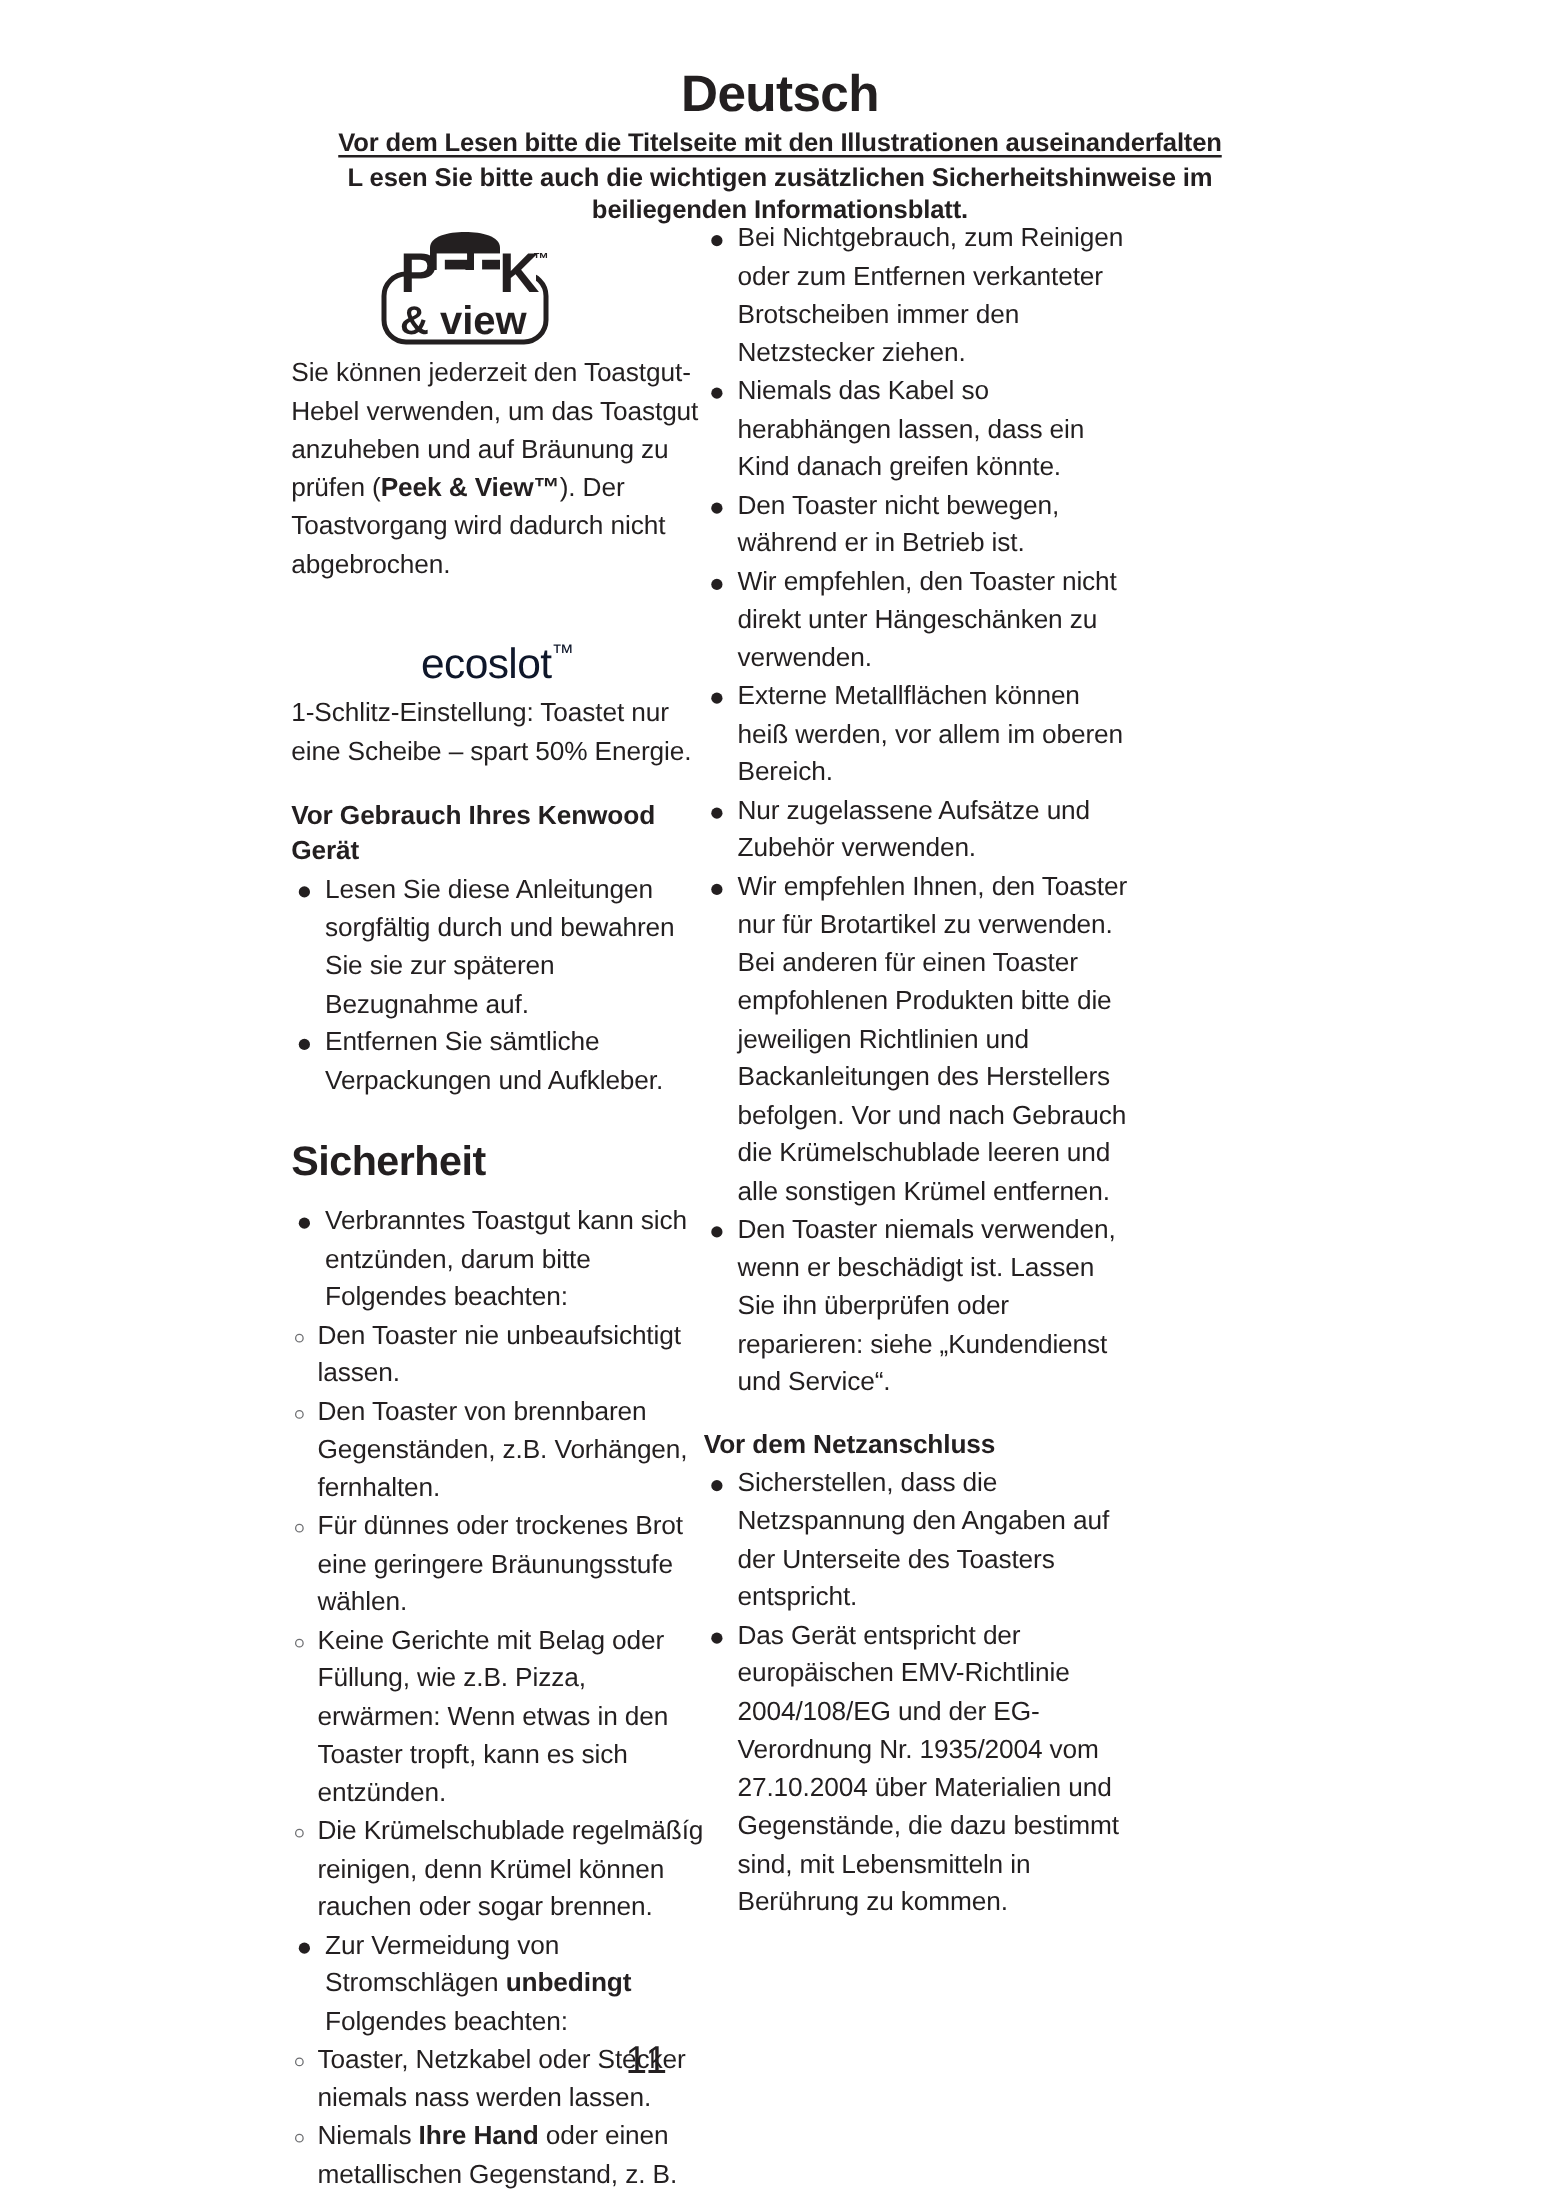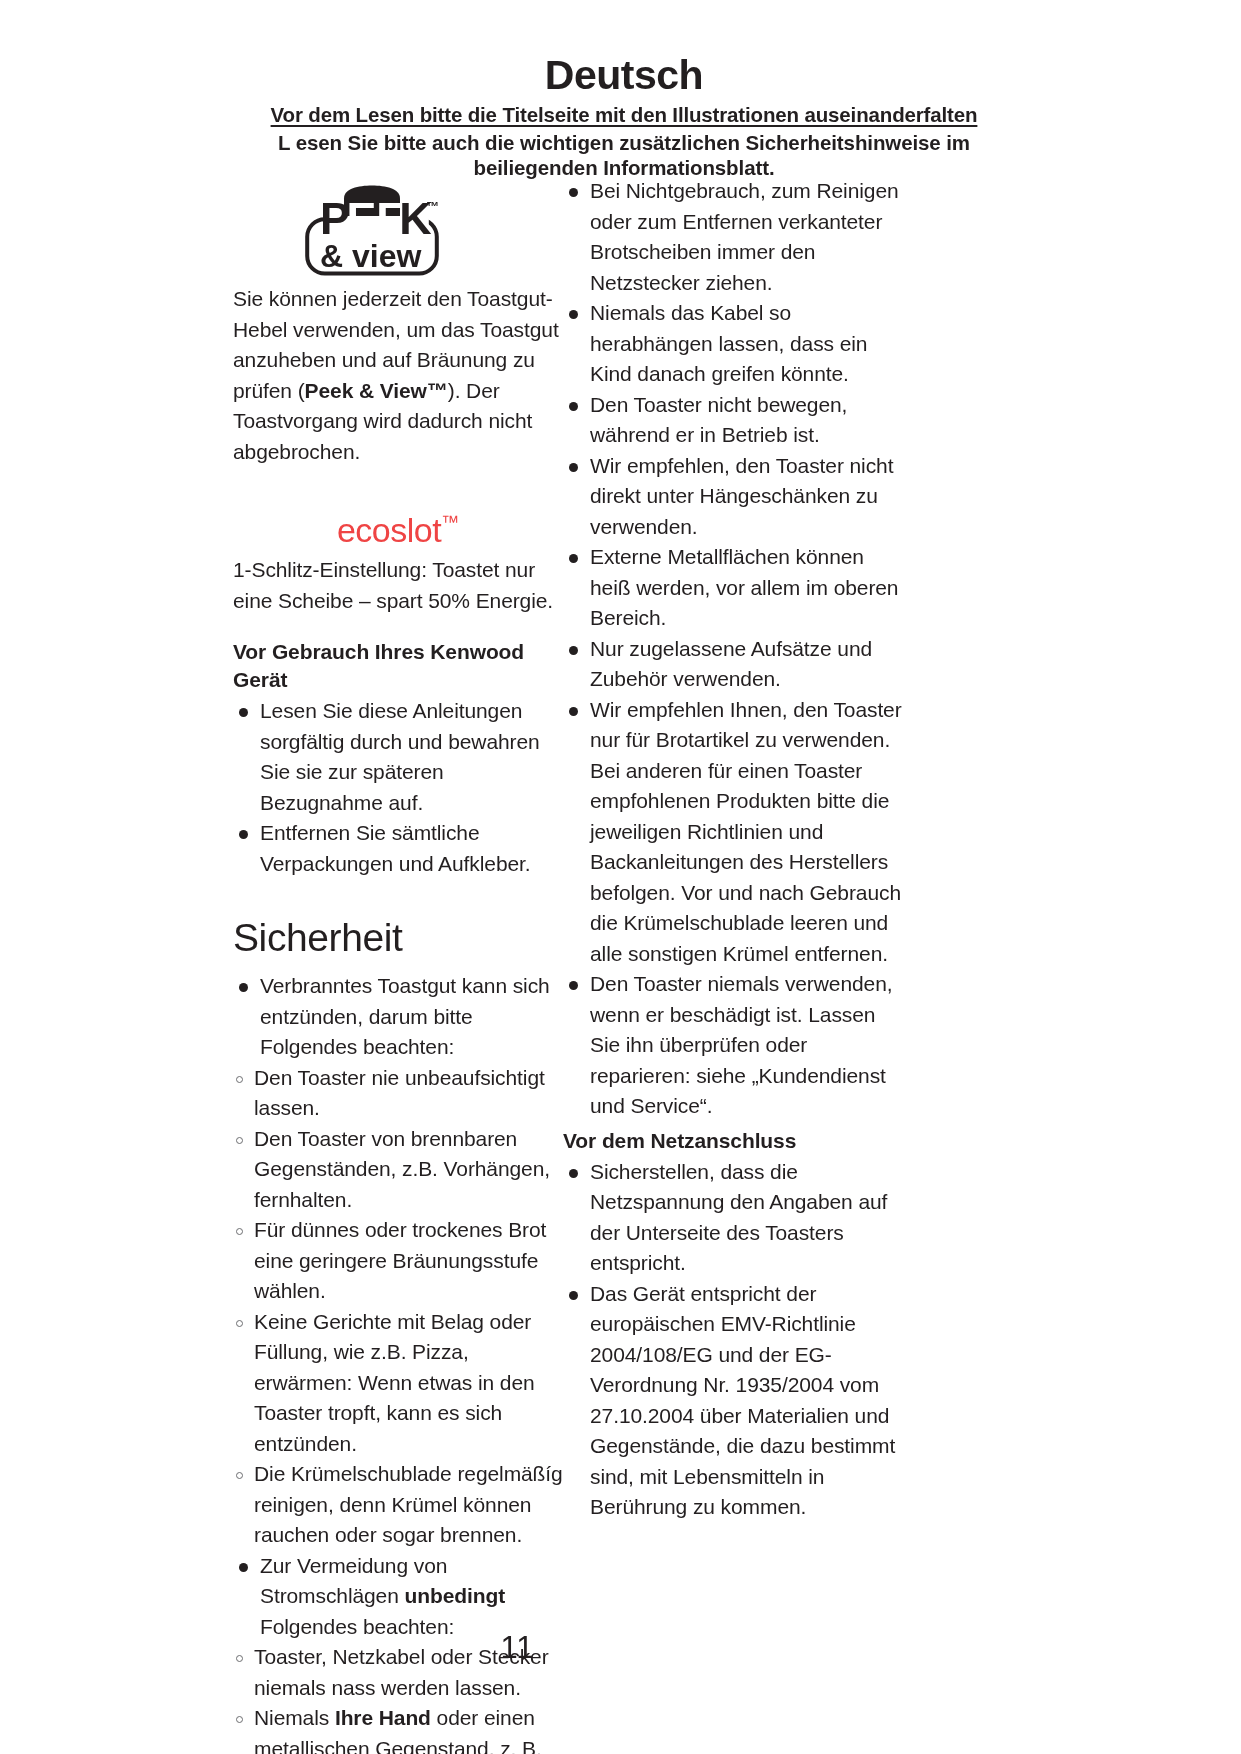--- a/index.html
+++ b/index.html
@@ -77,21 +77,21 @@
     height: 96px;
   }
   .ecoslot-wrap {
     text-align: center;
     margin: 36px 0 6px 0;
   }
   .ecoslot {
     font-size: 34px;
     line-height: 38px;
     letter-spacing: -0.5px;
-    color: #ef4444;
+    color: #0f172a;
     display: inline-block;
   }
   .ecoslot .tm {
     font-size: 18px;
     vertical-align: 14px;
     letter-spacing: 0;
   }
 
   
   p.body {
@@ -100,26 +100,26 @@
     margin: 0;
     letter-spacing: -0.1px;
   }
   .sub-head {
     font-weight: bold;
     font-size: 21px;
     line-height: 28px;
     margin: 22px 0 2px 0;
     letter-spacing: -0.1px;
   }
-  .sub-head.tight { margin-top: 5px; }
+  .sub-head.tight { margin-top: 20px; }
   .section-head {
-    font-size: 39px;
+    font-size: 33px;
     line-height: 38px;
-    font-weight: normal;
-    margin: 40px 0 14px 0;
+    font-weight: bold;
+    margin: 30px 0 14px 0;
     letter-spacing: -0.4px;
   }
 
   
   ul.bullets {
     list-style: none;
     margin: 0;
     padding: 0;
   }
   ul.bullets > li {

